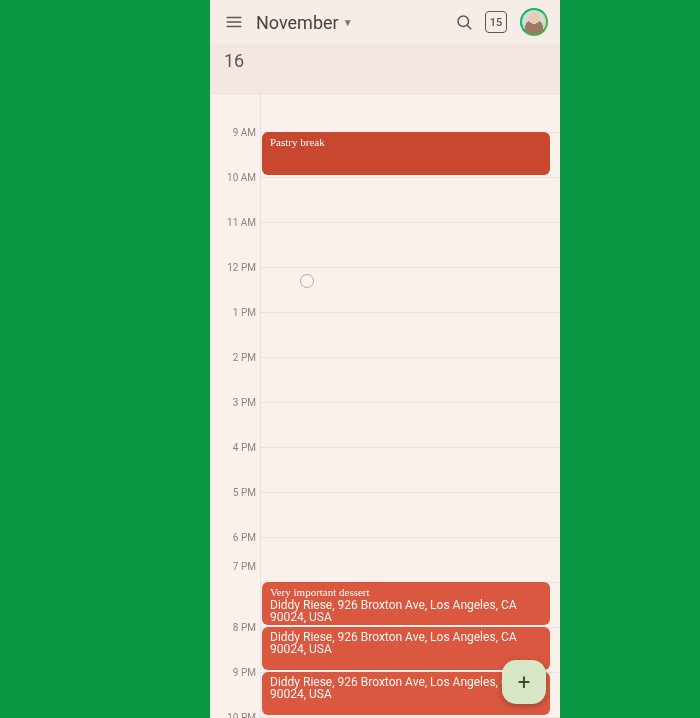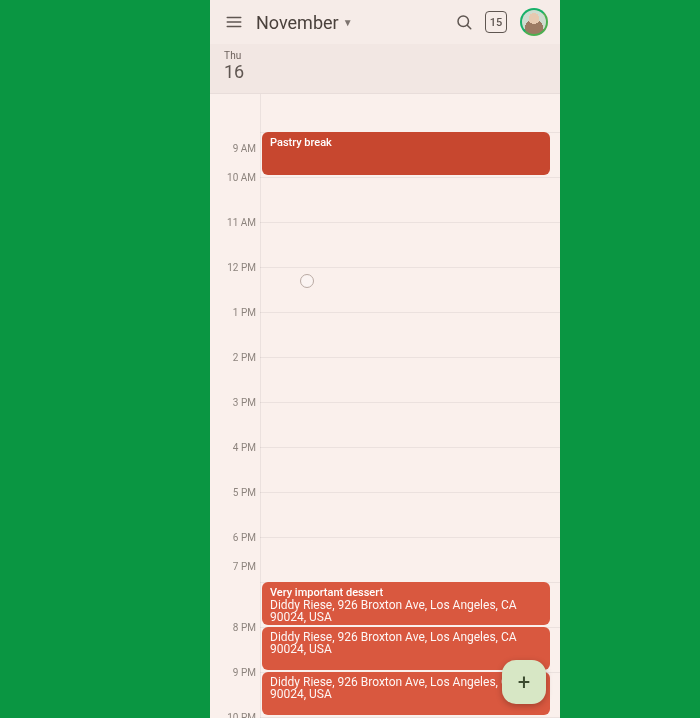--- a/index.html
+++ b/index.html
@@ -125,21 +125,21 @@
       position: absolute;
       left: 52px; right: 10px;
       border-radius: 6px;
       padding: 4px 8px 4px 8px;
       font-size: 11px;
       line-height: 13px;
       overflow: hidden;
       color: #fff;
       cursor: pointer;
     }
-    .event .title { font-weight: 500; }
+    .event .title { font-weight: 500; font-family: Liberation Serif, serif; }
     .event .loc { font-size: 12px; line-height: 12px; opacity: .95; }
     .fab {
       position: absolute;
       right: 14px; bottom: 14px;
       width: 44px; height: 44px;
       border-radius: 14px;
       background: #d7e7c5;
       box-shadow: 0 2px 6px rgba(0,0,0,.25);
       display: flex; align-items: center; justify-content: center;
       font-size: 22px; color: #3b4b2f;
@@ -180,28 +180,27 @@
       </div>
       <div class="today-btn">
         <div class="today-box">
           <span>15</span>
         </div>
       </div>
       <div class="avatar"></div>
     </div>
 
     <div class="day-header">
-      <div class="dow">Thu</div>
       <div class="num">16</div>
     </div>
 
     <div class="cal-scroll">
       <div class="gridarea" id="gridarea">
         <div class="gutter" id="gutter">
-            <div class="tlabel" style="top: 54px;">9 AM</div>
+            <div class="tlabel" style="top: 38px;">9 AM</div>
             <div class="tlabel" style="top: 83px;">10 AM</div>
             <div class="tlabel" style="top: 128px;">11 AM</div>
             <div class="tlabel" style="top: 173px;">12 PM</div>
             <div class="tlabel" style="top: 218px;">1 PM</div>
             <div class="tlabel" style="top: 263px;">2 PM</div>
             <div class="tlabel" style="top: 308px;">3 PM</div>
             <div class="tlabel" style="top: 353px;">4 PM</div>
             <div class="tlabel" style="top: 398px;">5 PM</div>
             <div class="tlabel" style="top: 443px;">6 PM</div>
             <div class="tlabel" style="top: 472px;">7 PM</div>

